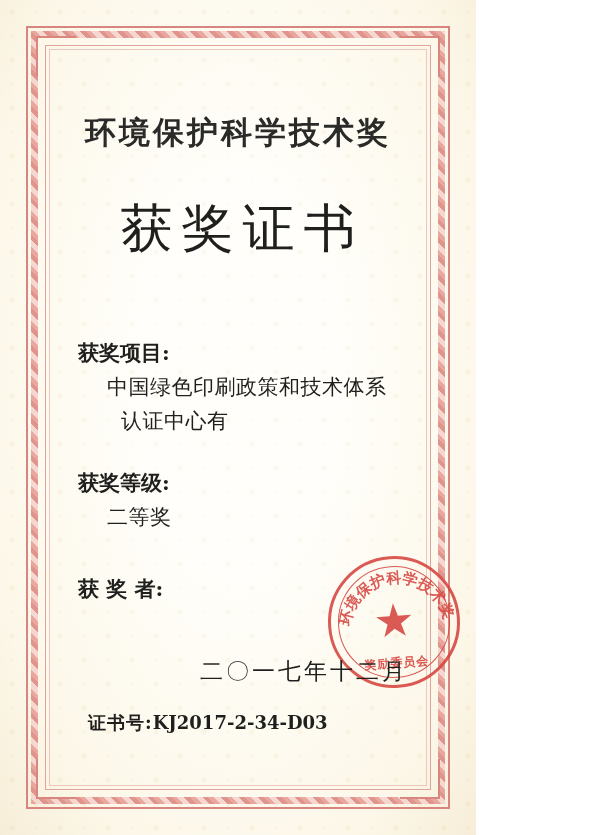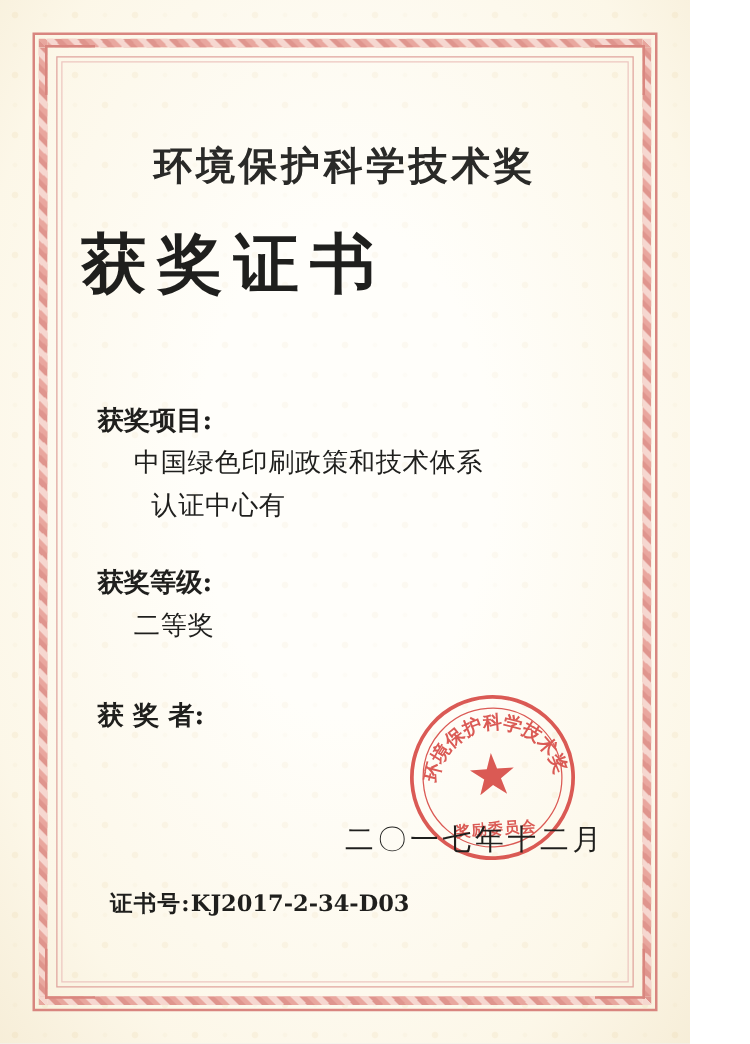--- a/index.html
+++ b/index.html
@@ -9,23 +9,23 @@
   }
   body {
     width: 600px;
     height: 835px;
     font-family: "DejaVu Serif", "Liberation Serif", serif;
     overflow: hidden;
   }
 
   .certificate {
     position: relative;
-    width: 552px;
+    width: 476px;
     height: 835px;
-    background: #e5e5e5;
+    background: #86efac;
     box-sizing: border-box;
     overflow: hidden;
   }
 
   
   .paper-texture {
     position: absolute;
     inset: 0;
     background-color: #fffdf4;
     background-image:
@@ -113,25 +113,26 @@
     margin-top: 56px;
     text-align: center;
     font-size: 31px;
     letter-spacing: 3px;
     color: #2a2a28;
     font-weight: 700;
     font-family: "DejaVu Serif", "Liberation Serif", serif;
   }
 
   .award-title {
-    margin-top: 23px;
+    margin-top: 40px;
+    text-align: center;
     font-size: 52px;
     letter-spacing: 9px;
     color: #1f1f1d;
-    font-weight: 700;
+    font-weight: 400;
     text-indent: 9px;
   }
 
   .fields {
     margin-top: 72px;
     padding-left: 22px;
     padding-right: 8px;
   }
 
   .field-row {

